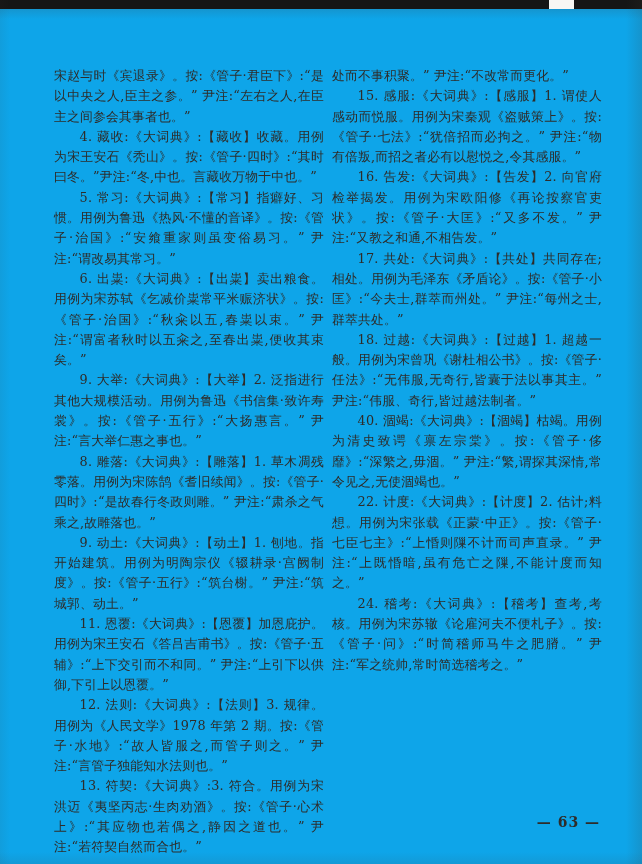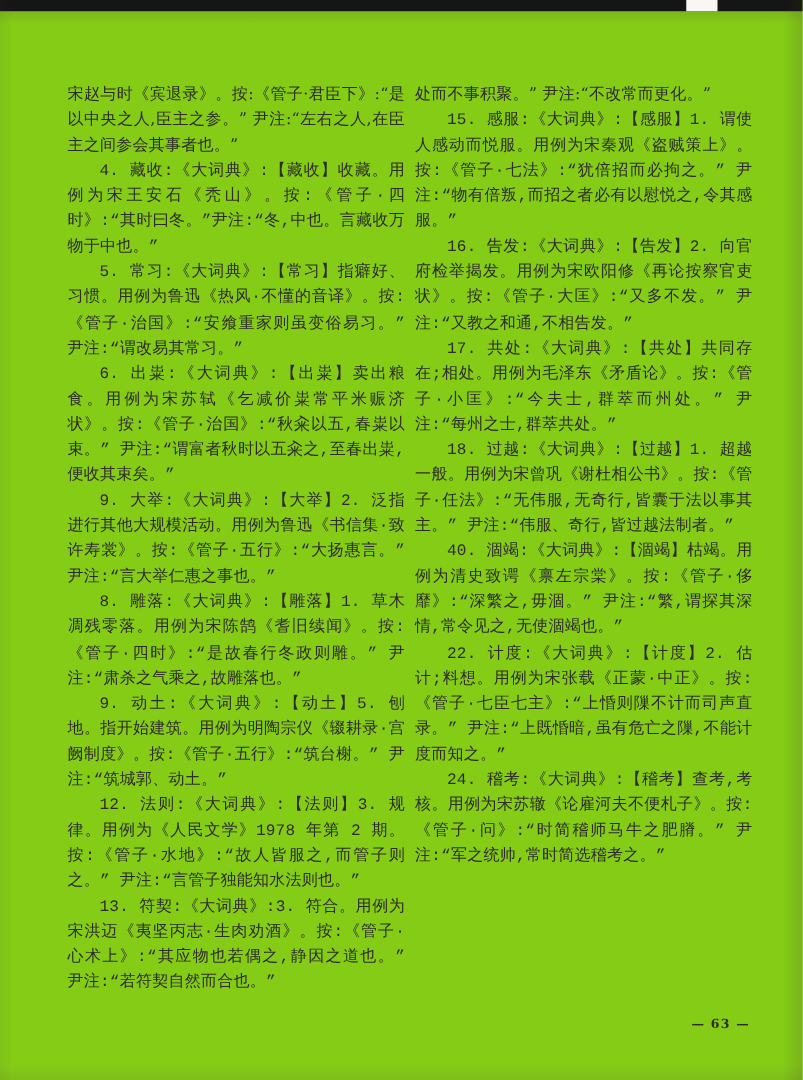--- a/index.html
+++ b/index.html
@@ -2,21 +2,21 @@
 <html><head>
 <meta charset="utf-8">
 <style>
   html,body{margin:0;padding:0;}
   body{
     width:642px;height:864px;position:relative;overflow:hidden;
     background:#f2f0ec;
     font-family:"DejaVu Serif","Liberation Serif",serif;
   }
   .page{
-    position:absolute;inset:0;background:#84cc16;
+    position:absolute;inset:0;background:#0ea5e9;
   }
   .scan-topbar{
     position:absolute;top:0;left:0;width:642px;height:9px;background:#151515;
   }
   .scan-topbar-notch{
     position:absolute;top:0;left:549px;width:25px;height:9px;background:#f8f7f4;
   }
   .scan-top-shade{
     position:absolute;top:9px;left:0;width:642px;height:10px;
     background:linear-gradient(to bottom,rgba(60,55,50,0.14),rgba(60,55,50,0));
@@ -40,24 +40,24 @@
   }
   .col{
     width:270px;
     font-size:12.8px;
     line-height:20.3px;
     text-align:justify;
     text-justify:inter-character;
     letter-spacing:0.2px;
   }
   .col p{margin:0;padding:0;}
-  .col p.ind{text-indent:2em;font-family:Liberation Mono, monospace;}
+  .col p.ind{text-indent:2em;}
   .page-footer{
     position:absolute;top:814px;right:42px;
-    font-size:10px;font-weight:bold;color:#2e2c2a;
+    font-size:14px;font-weight:bold;color:#2e2c2a;
     letter-spacing:1px;
   }
 </style>
 </head>
 <body>
 
 <div class="page">
   <div class="scan-topbar"></div>
   <div class="scan-topbar-notch"></div>
   <div class="scan-top-shade"></div>
@@ -66,21 +66,22 @@
   <div class="scan-bottom-shade"></div>
 
   <div class="text-area">
     <div class="col">
       <p>宋赵与时《宾退录》。按:《管子·君臣下》:“是以中央之人,臣主之参。” 尹注:“左右之人,在臣主之间参会其事者也。”</p>
       <p class="ind">4. 藏收:《大词典》:【藏收】收藏。用例为宋王安石《秃山》。按:《管子·四时》:“其时曰冬。”尹注:“冬,中也。言藏收万物于中也。”</p>
       <p class="ind">5. 常习:《大词典》:【常习】指癖好、习惯。用例为鲁迅《热风·不懂的音译》。按:《管子·治国》:“安飨重家则虽变俗易习。” 尹注:“谓改易其常习。”</p>
       <p class="ind">6. 出粜:《大词典》:【出粜】卖出粮食。用例为宋苏轼《乞减价粜常平米赈济状》。按:《管子·治国》:“秋籴以五,春粜以束。” 尹注:“谓富者秋时以五籴之,至春出粜,便收其束矣。”</p>
       <p class="ind">9. 大举:《大词典》:【大举】2. 泛指进行其他大规模活动。用例为鲁迅《书信集·致许寿裳》。按:《管子·五行》:“大扬惠言。” 尹注:“言大举仁惠之事也。”</p>
       <p class="ind">8. 雕落:《大词典》:【雕落】1. 草木凋残零落。用例为宋陈鹄《耆旧续闻》。按:《管子·四时》:“是故春行冬政则雕。” 尹注:“肃杀之气乘之,故雕落也。”</p>
-      <p class="ind">9. 动土:《大词典》:【动土】5. 刨地。指开始建筑。用例为明陶宗仪《辍耕录·宫阙制度》。按:《管子·五行》:“筑台榭。” 尹注:“筑城郭、动土。”</p>
+      <p class="ind">9. 动土:《大词典》:【动土】1. 刨地。指开始建筑。用例为明陶宗仪《辍耕录·宫阙制度》。按:《管子·五行》:“筑台榭。” 尹注:“筑城郭、动土。”</p>
+      <p class="ind">11. 恩覆:《大词典》:【恩覆】加恩庇护。用例为宋王安石《答吕吉甫书》。按:《管子·五辅》:“上下交引而不和同。” 尹注:“上引下以供御,下引上以恩覆。”</p>
       <p class="ind">12. 法则:《大词典》:【法则】3. 规律。用例为《人民文学》1978 年第 2 期。按:《管子·水地》:“故人皆服之,而管子则之。” 尹注:“言管子独能知水法则也。”</p>
       <p class="ind">13. 符契:《大词典》:3. 符合。用例为宋洪迈《夷坚丙志·生肉劝酒》。按:《管子·心术上》:“其应物也若偶之,静因之道也。” 尹注:“若符契自然而合也。”</p>
 
     </div>
     <div class="col">
       <p>处而不事积聚。” 尹注:“不改常而更化。”</p>
       <p class="ind">15. 感服:《大词典》:【感服】1. 谓使人感动而悦服。用例为宋秦观《盗贼策上》。按:《管子·七法》:“犹倍招而必拘之。” 尹注:“物有倍叛,而招之者必有以慰悦之,令其感服。”</p>
       <p class="ind">16. 告发:《大词典》:【告发】2. 向官府检举揭发。用例为宋欧阳修《再论按察官吏状》。按:《管子·大匡》:“又多不发。” 尹注:“又教之和通,不相告发。”</p>
       <p class="ind">17. 共处:《大词典》:【共处】共同存在;相处。用例为毛泽东《矛盾论》。按:《管子·小匡》:“今夫士,群萃而州处。” 尹注:“每州之士,群萃共处。”</p>
       <p class="ind">18. 过越:《大词典》:【过越】1. 超越一般。用例为宋曾巩《谢杜相公书》。按:《管子·任法》:“无伟服,无奇行,皆囊于法以事其主。” 尹注:“伟服、奇行,皆过越法制者。”</p>

